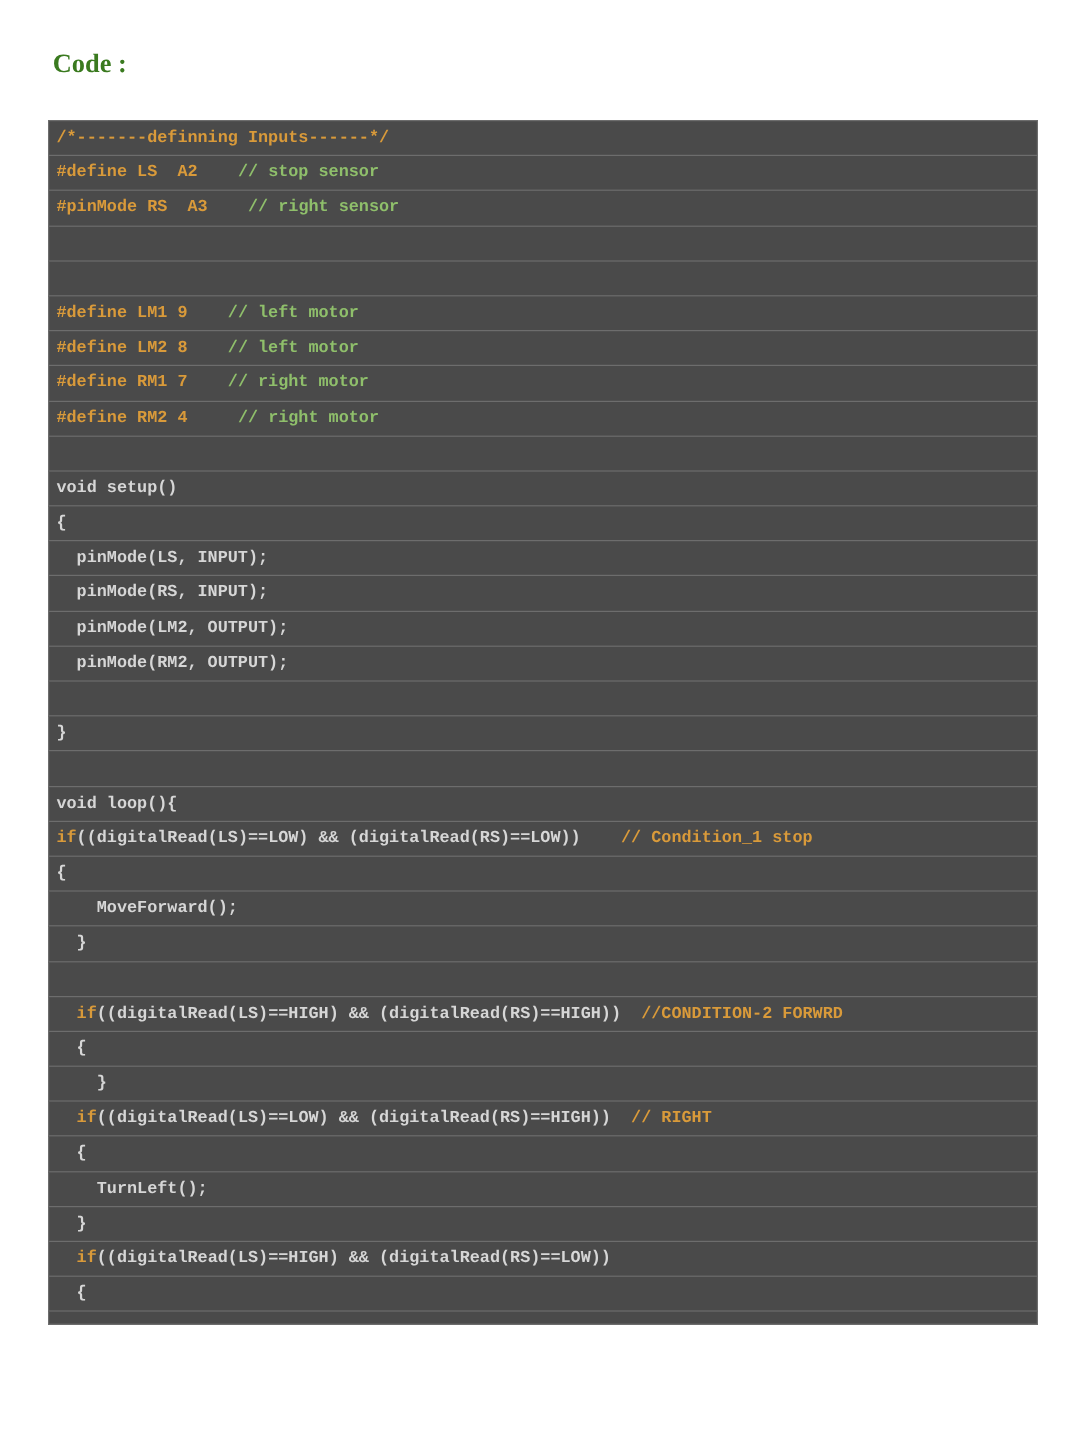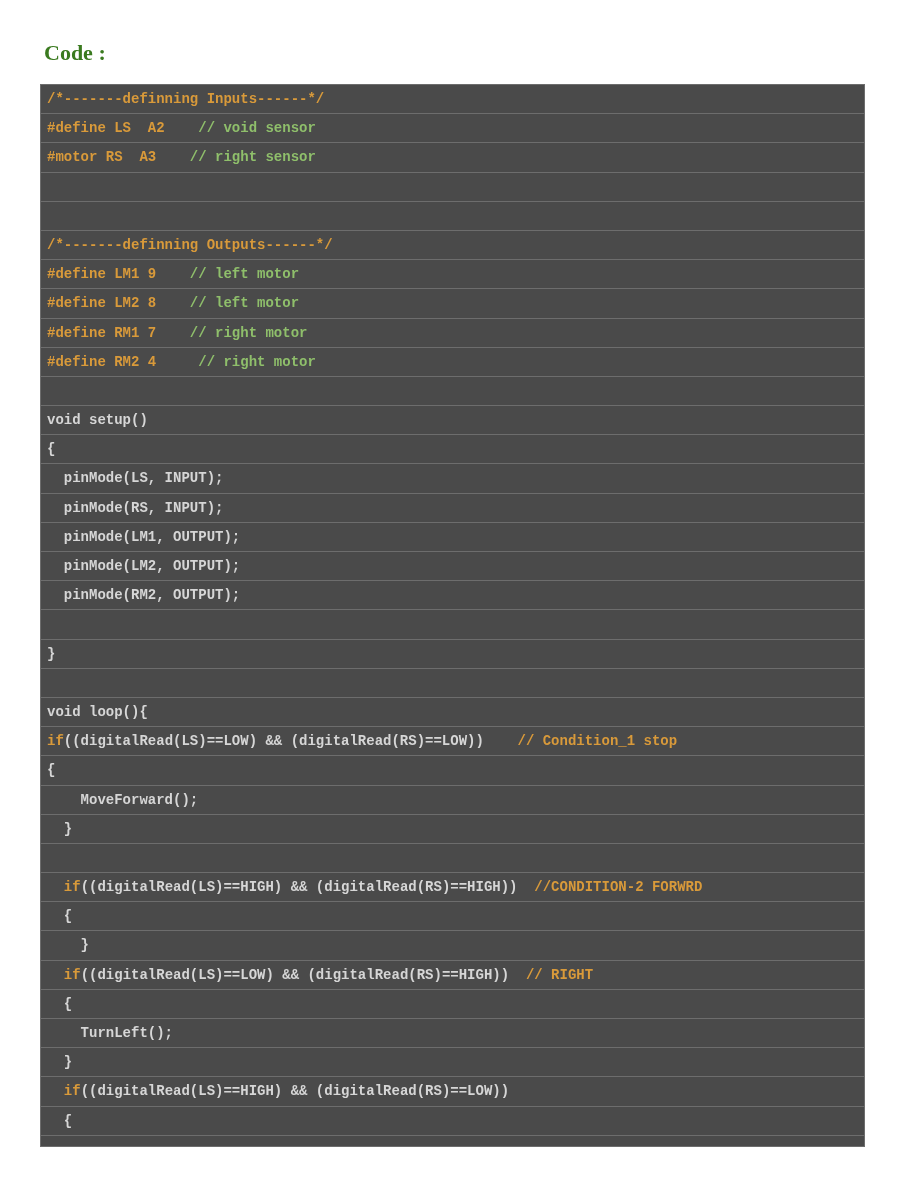--- a/index.html
+++ b/index.html
@@ -10,21 +10,21 @@
     width: 905px;
   }
   .page {
     padding: 30px 40px 40px 40px;
   }
   h2.title {
     font-family: Georgia, "Times New Roman", serif;
     color: #3a7a1f;
     font-weight: 700;
     font-size: 22px;
-    margin: 10px 0 18px 4px;
+    margin: 10px 0 34px 4px;
   }
   .code-table {
     width: 100%;
     border-collapse: collapse;
     background: #4a4a4a;
     font-size: 14px;
     line-height: 1.3;
   }
   .code-table td {
     border: 1px solid #6d6d6d;
@@ -43,33 +43,30 @@
 
 <div class="page">
   <h2 class="title">Code :</h2>
 
   <table class="code-table">
     <tbody>
       <tr>
           <td><span class="orange">/*-------definning Inputs------*/</span></td>
         </tr>
       <tr>
-          <td><span class="orange">#define LS  A2    </span><span class="green">// void sensor</span></td>
+          <td><span class="orange">#define LS  A2    </span><span class="green">// stop sensor</span></td>
         </tr>
       <tr>
-          <td><span class="orange">#motor RS  A3    </span><span class="green">// right sensor</span></td>
+          <td><span class="orange">#pinMode RS  A3    </span><span class="green">// right sensor</span></td>
         </tr>
       <tr>
           <td>&nbsp;</td>
         </tr>
       <tr>
           <td>&nbsp;</td>
-        </tr>
-      <tr>
-          <td><span class="orange">/*-------definning Outputs------*/</span></td>
         </tr>
       <tr>
           <td><span class="orange">#define LM1 9    </span><span class="green">// left motor</span></td>
         </tr>
       <tr>
           <td><span class="orange">#define LM2 8    </span><span class="green">// left motor</span></td>
         </tr>
       <tr>
           <td><span class="orange">#define RM1 7    </span><span class="green">// right motor</span></td>
         </tr>
@@ -83,23 +80,20 @@
           <td><span class="gray">void setup()</span></td>
         </tr>
       <tr>
           <td><span class="gray">{</span></td>
         </tr>
       <tr>
           <td><span class="gray">  pinMode(LS, INPUT);</span></td>
         </tr>
       <tr>
           <td><span class="gray">  pinMode(RS, INPUT);</span></td>
-        </tr>
-      <tr>
-          <td><span class="gray">  pinMode(LM1, OUTPUT);</span></td>
         </tr>
       <tr>
           <td><span class="gray">  pinMode(LM2, OUTPUT);</span></td>
         </tr>
       <tr>
           <td><span class="gray">  pinMode(RM2, OUTPUT);</span></td>
         </tr>
       <tr>
           <td>&nbsp;</td>
         </tr>

